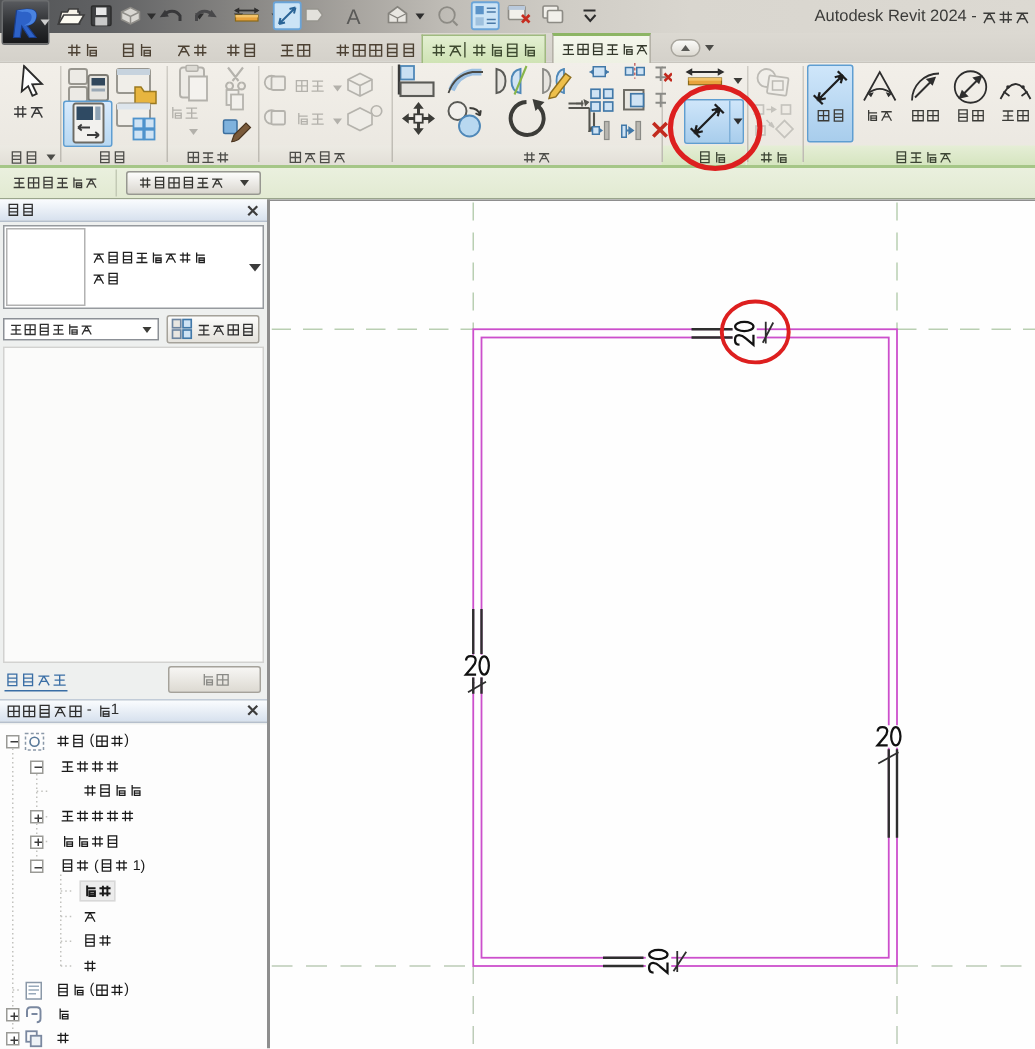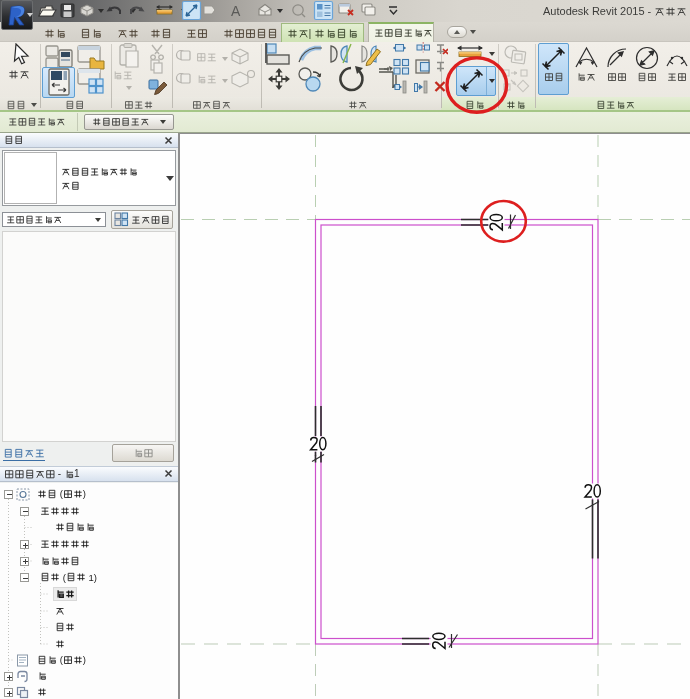--- a/index.html
+++ b/index.html
@@ -47,21 +47,21 @@
       <rect x="362" y="4" width="10" height="8" rx="1" fill="#f2f0eb" stroke="#8d8b85" stroke-width="1.1"></rect>
       <rect x="365" y="7" width="10" height="8" rx="1" fill="#f2f0eb" stroke="#8d8b85" stroke-width="1.1"></rect>
       <path d="M389 7 h8 M390 10 l3.5 4 3.5 -4" stroke="#2e2e2e" stroke-width="1.4" fill="none"></path>
     </svg>
     <div style="position:absolute;left:98px;top:9px;width:0;height:0;border-left:3px solid transparent;border-right:3px solid transparent;border-top:4px solid #2e2e2e"></div>
     <div style="position:absolute;left:130px;top:9px;width:0;height:0;border-left:3px solid transparent;border-right:3px solid transparent;border-top:4px solid #2e2e2e"></div>
     <div style="position:absolute;left:156px;top:9px;width:0;height:0;border-left:3px solid transparent;border-right:3px solid transparent;border-top:4px solid #2e2e2e"></div>
     <div style="position:absolute;left:181px;top:9px;width:0;height:0;border-left:3px solid transparent;border-right:3px solid transparent;border-top:4px solid #2e2e2e"></div>
     <div style="position:absolute;left:277px;top:9px;width:0;height:0;border-left:3px solid transparent;border-right:3px solid transparent;border-top:4px solid #2e2e2e"></div>
     <div style="position:absolute;left:543px;top:4px;height:14px;display:flex;align-items:center;z-index:3">
-      <span style="font-size:11px;color:#3c3c3a;white-space:pre">Autodesk Revit 2015 - </span>
+      <span style="font-size:11px;color:#3c3c3a;white-space:pre">Autodesk Revit 2024 - </span>
       <svg width="33" height="11" viewBox="0 0 33 11" style="display:block">
         <path d="M1.6 2.8H9.4M5.5 2.8L2.0 9.4M5.5 2.8L9.2 9.4M3.6 6.5H7.4M12.4 3.6H20.6M12.4 7.2H20.6M15.0 1.6V9.4M18.2 1.6V9.4M23.6 2.8H31.4M27.5 2.8L24.0 9.4M27.5 2.8L31.2 9.4M25.6 6.5H29.4" stroke="#3c3c3a" stroke-width="0.94" fill="none"></path>
       </svg>
       <span style="font-size:11px;color:#3c3c3a;white-space:pre"> -</span>
     </div>
     <div style="position:absolute;left:0;top:22px;width:690px;height:20px;background:linear-gradient(180deg,#dcd9d2,#d4d1ca);border-bottom:1px solid #c8c5be"></div>
     <div style="position:absolute;left:43.5px;top:27.5px;">
       <svg width="22" height="11" viewBox="0 0 22 11" style="display:block">
         <path d="M1.4 3.6H9.6M1.4 7.2H9.6M4.0 1.6V9.4M7.2 1.6V9.4M14.4 1.4V9.4M14.4 3.6H20.6M16.1 5.7H20.2V9.2H16.1ZM16.1 7.4H20.2" stroke="#4c4133" stroke-width="0.94" fill="none"></path>
       </svg>

